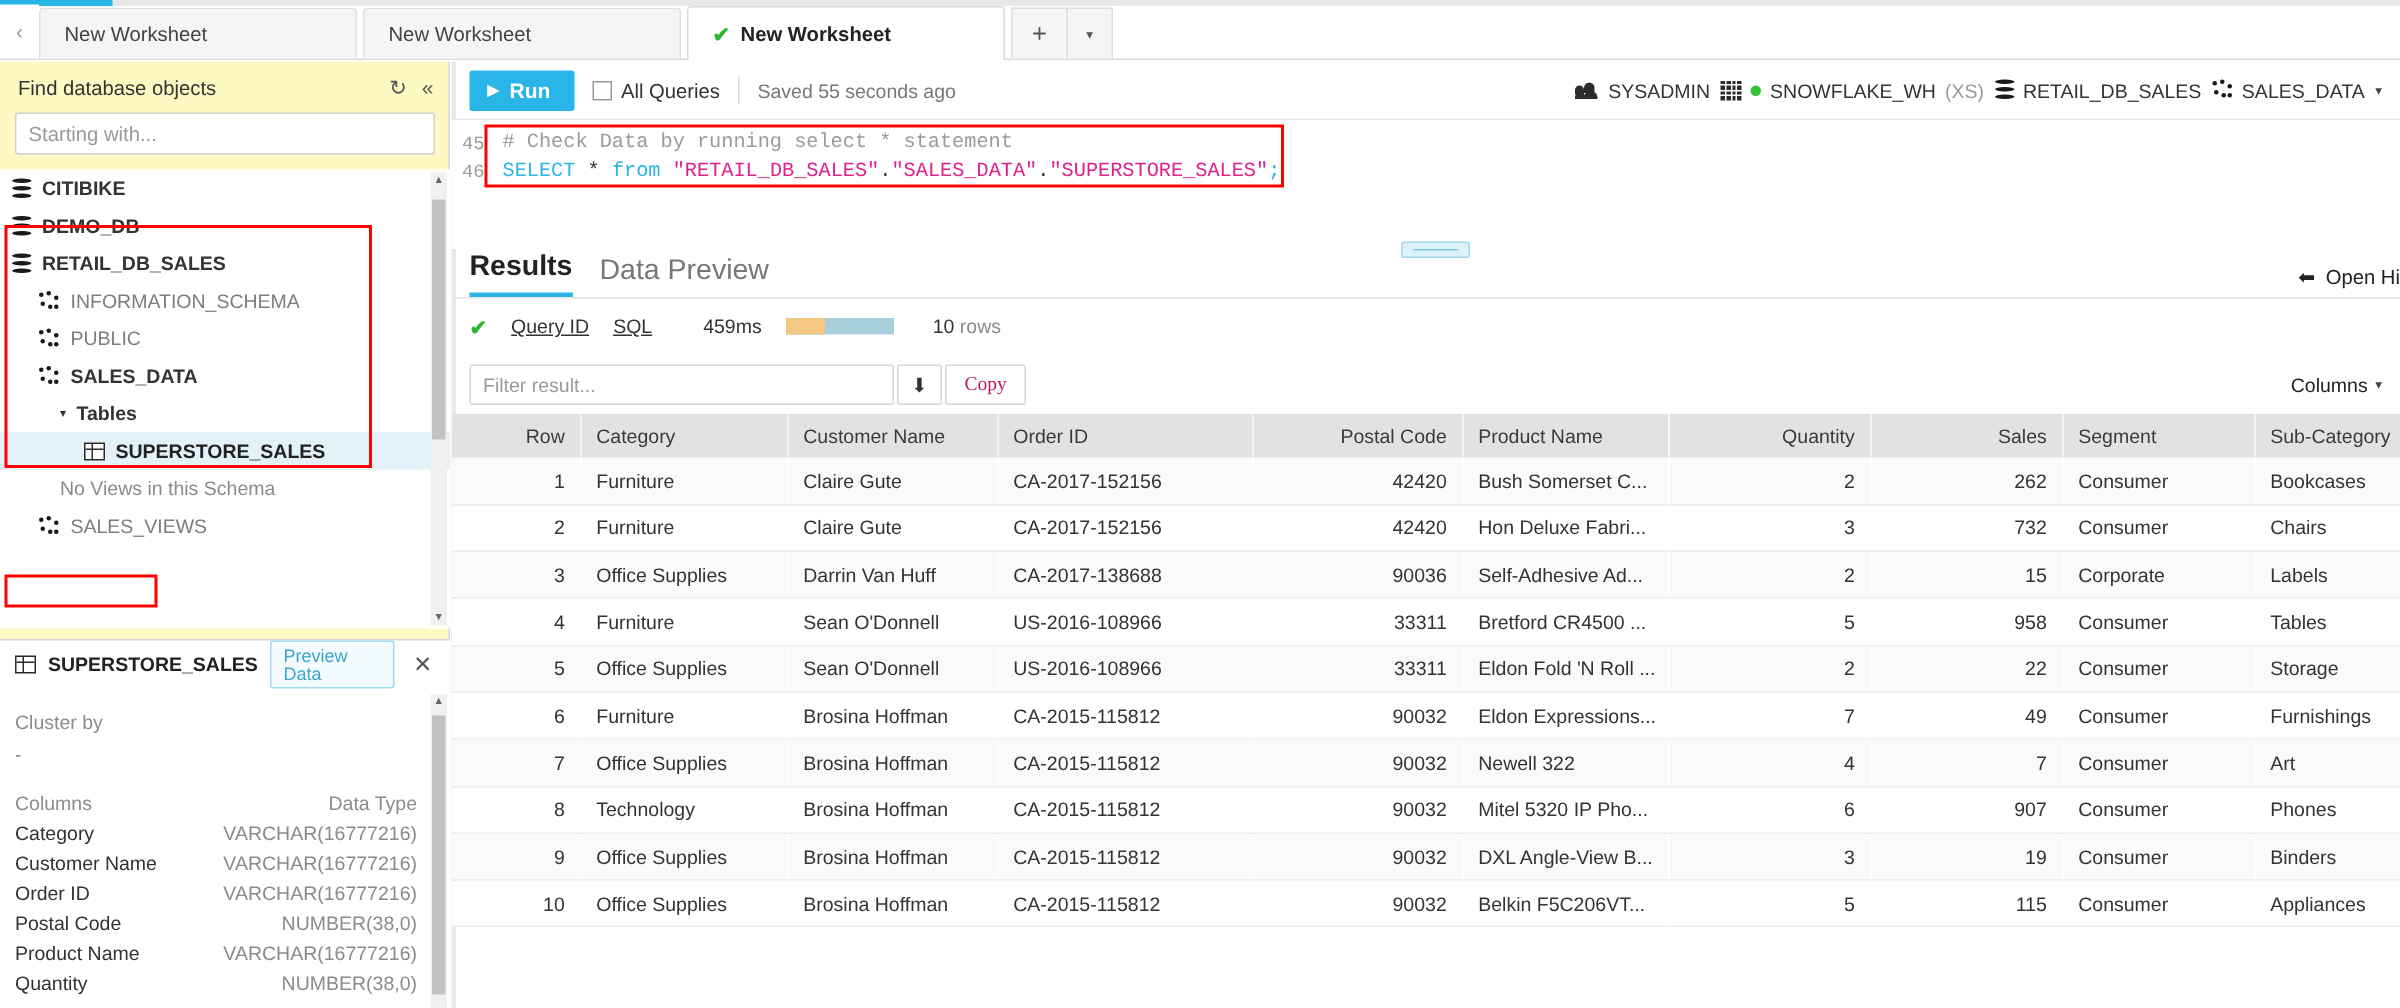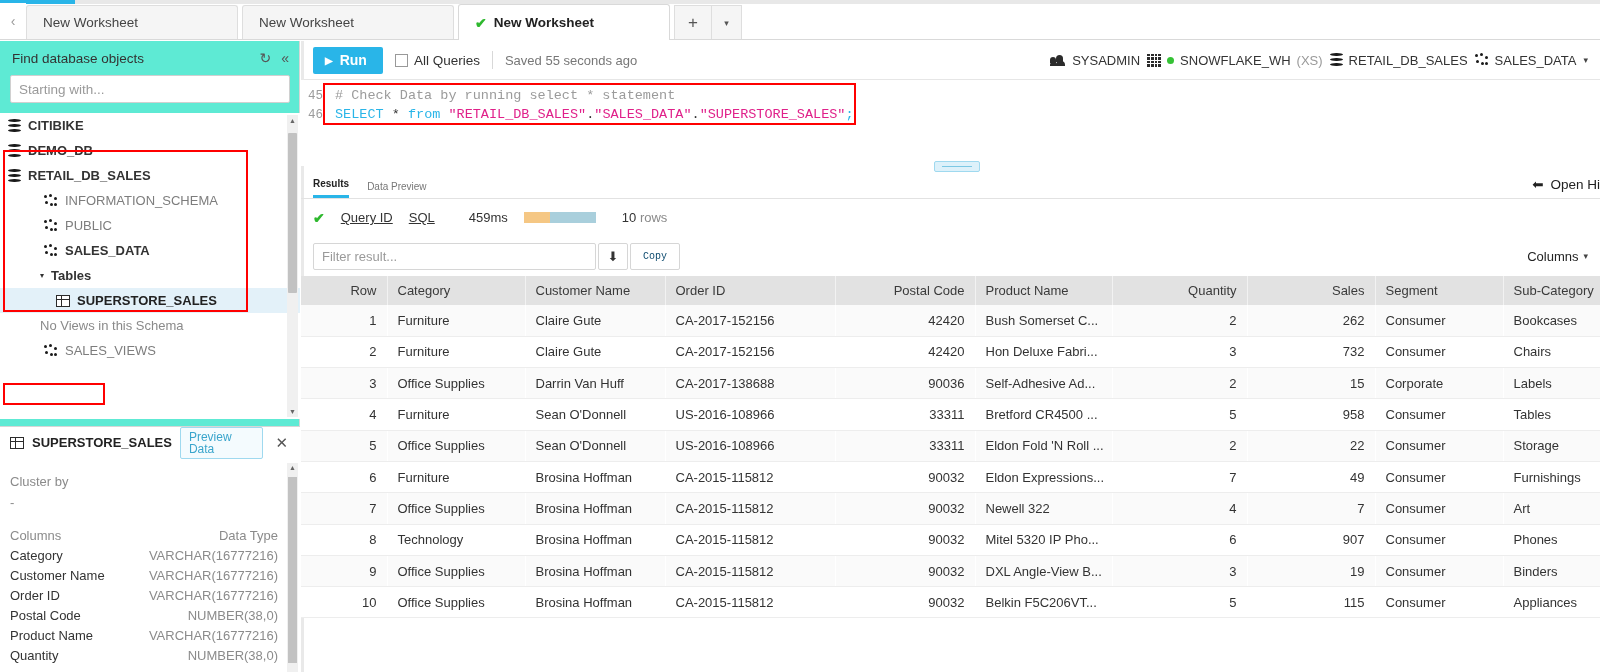--- a/index.html
+++ b/index.html
@@ -41,21 +41,21 @@
     background:#f5f5f5; border:1px solid #dedede; border-bottom:none; color:#555; font-size:17px;
   }
   .tab-caret {
     width:30px; height:34px; display:flex; align-items:center; justify-content:center;
     background:#f5f5f5; border:1px solid #dedede; border-left:none; border-bottom:none; color:#555; font-size:9px;
   }
 
   
   .left {
     position:absolute; top:41px; left:0; width:300px; height:631px;
-    background:#5eead4; border-right:1px solid #d6d6d6;
+    background:#fef9c3; border-right:1px solid #d6d6d6;
   }
   .left-head {
     height:34px; display:flex; align-items:center; padding:0 10px 0 12px;
     font-size:13.5px; color:#333;
   }
   .left-head .title { flex:1; }
   .left-head .ico { color:#555; font-size:14px; margin-left:10px; }
   .search-wrap { padding:0 10px 8px 10px; }
   .search-input {
     width:280px; height:28px; border:1px solid #d0d0d0; border-radius:2px;
@@ -82,21 +82,21 @@
   .node .lbl { line-height:1; }
   .node.db .lbl { color:#333; }
   .node.schema .lbl { color:#7d7d7d; }
   .node.schema.bold .lbl { color:#333; font-weight:bold; }
   .node.db .lbl { font-weight:bold; }
   .node.tbl .lbl { font-weight:bold; color:#222; }
   .node .note { color:#8a8a8a; font-weight:normal; }
   .node.caret-row .lbl { font-weight:bold; }
 
   .ind1 { padding-left:8px; }
-  .ind2 { padding-left:44px; }
+  .ind2 { padding-left:26px; }
   .ind3 { padding-left:40px; }
   .ind4 { padding-left:56px; }
 
   
   .ic { display:inline-block; flex:0 0 auto; }
   .ic-db { width:13px; height:14px; position:relative; }
   .ic-db i { position:absolute; left:0; width:13px; height:3.2px; background:#1a1a1a; border-radius:50%/50%; display:block; }
   .ic-schema { width:14px; height:14px; position:relative; }
   .ic-schema i { position:absolute; width:3.4px; height:3.4px; background:#1a1a1a; border-radius:50%; }
   .ic-tbl {
@@ -180,21 +180,21 @@
     background:#ddf1fa; border:1px solid #9fd9ef; border-radius:2px;
     display:flex; align-items:center; justify-content:center;
   }
   .grip i { display:block; width:30px; height:1.6px; background:#7cc8e4; }
 
   
   .res-tabs {
     height:33px; display:flex; align-items:flex-end; gap:18px;
     padding:0 0 0 12px; border-bottom:1px solid #e2e2e2; position:relative;
   }
-  .res-tab { font-size:10px; color:#777; padding-bottom:6px; }
+  .res-tab { font-size:19px; color:#777; padding-bottom:6px; }
   .res-tab.active { color:#222; font-weight:bold; border-bottom:3px solid #29b5e8; }
   .open-hist {
     position:absolute; right:0; bottom:6px; font-size:13.5px; color:#222;
     display:flex; align-items:center; gap:7px;
   }
 
   .qinfo { height:37px; display:flex; align-items:center; gap:16px; padding:0 12px; font-size:13px; color:#333; }
   .qinfo .ok { color:#2eb82e; font-weight:bold; font-size:14px; }
   .qinfo a { color:#333; text-decoration:underline; }
   .pbar { width:72px; height:11px; background:#a9cfdc; display:flex; }
@@ -207,22 +207,22 @@
     width:283px; height:27px; border:1px solid #d6d6d6; border-radius:2px;
     font-size:13px; padding:0 8px; color:#333; font-family:"Liberation Sans", sans-serif;
   }
   .filter-input::placeholder { color:#9a9a9a; }
   .icon-btn {
     width:30px; height:27px; border:1px solid #d6d6d6; border-radius:2px; background:#fff;
     display:flex; align-items:center; justify-content:center; font-size:13px; color:#333;
   }
   .copy-btn {
     height:27px; border:1px solid #d6d6d6; border-radius:2px; background:#fff;
-    padding:0 12px; font-size:10px; color:#0c4a6e; display:flex; align-items:center;
-    font-family:Liberation Mono, monospace;
+    padding:0 12px; font-size:13px; color:#be185d; display:flex; align-items:center;
+    font-family:Liberation Serif, serif;
   }
   .columns-btn {
     position:absolute; right:12px; font-size:13px; color:#222; display:flex; align-items:center; gap:5px;
   }
 
   
   .grid { position:relative; width:1299px; }
   table.rt { border-collapse:collapse; table-layout:fixed; width:1299px; font-size:13px; }
   table.rt th {
     background:#e2e2e2; color:#3a3a3a; font-weight:normal; font-size:13px;

